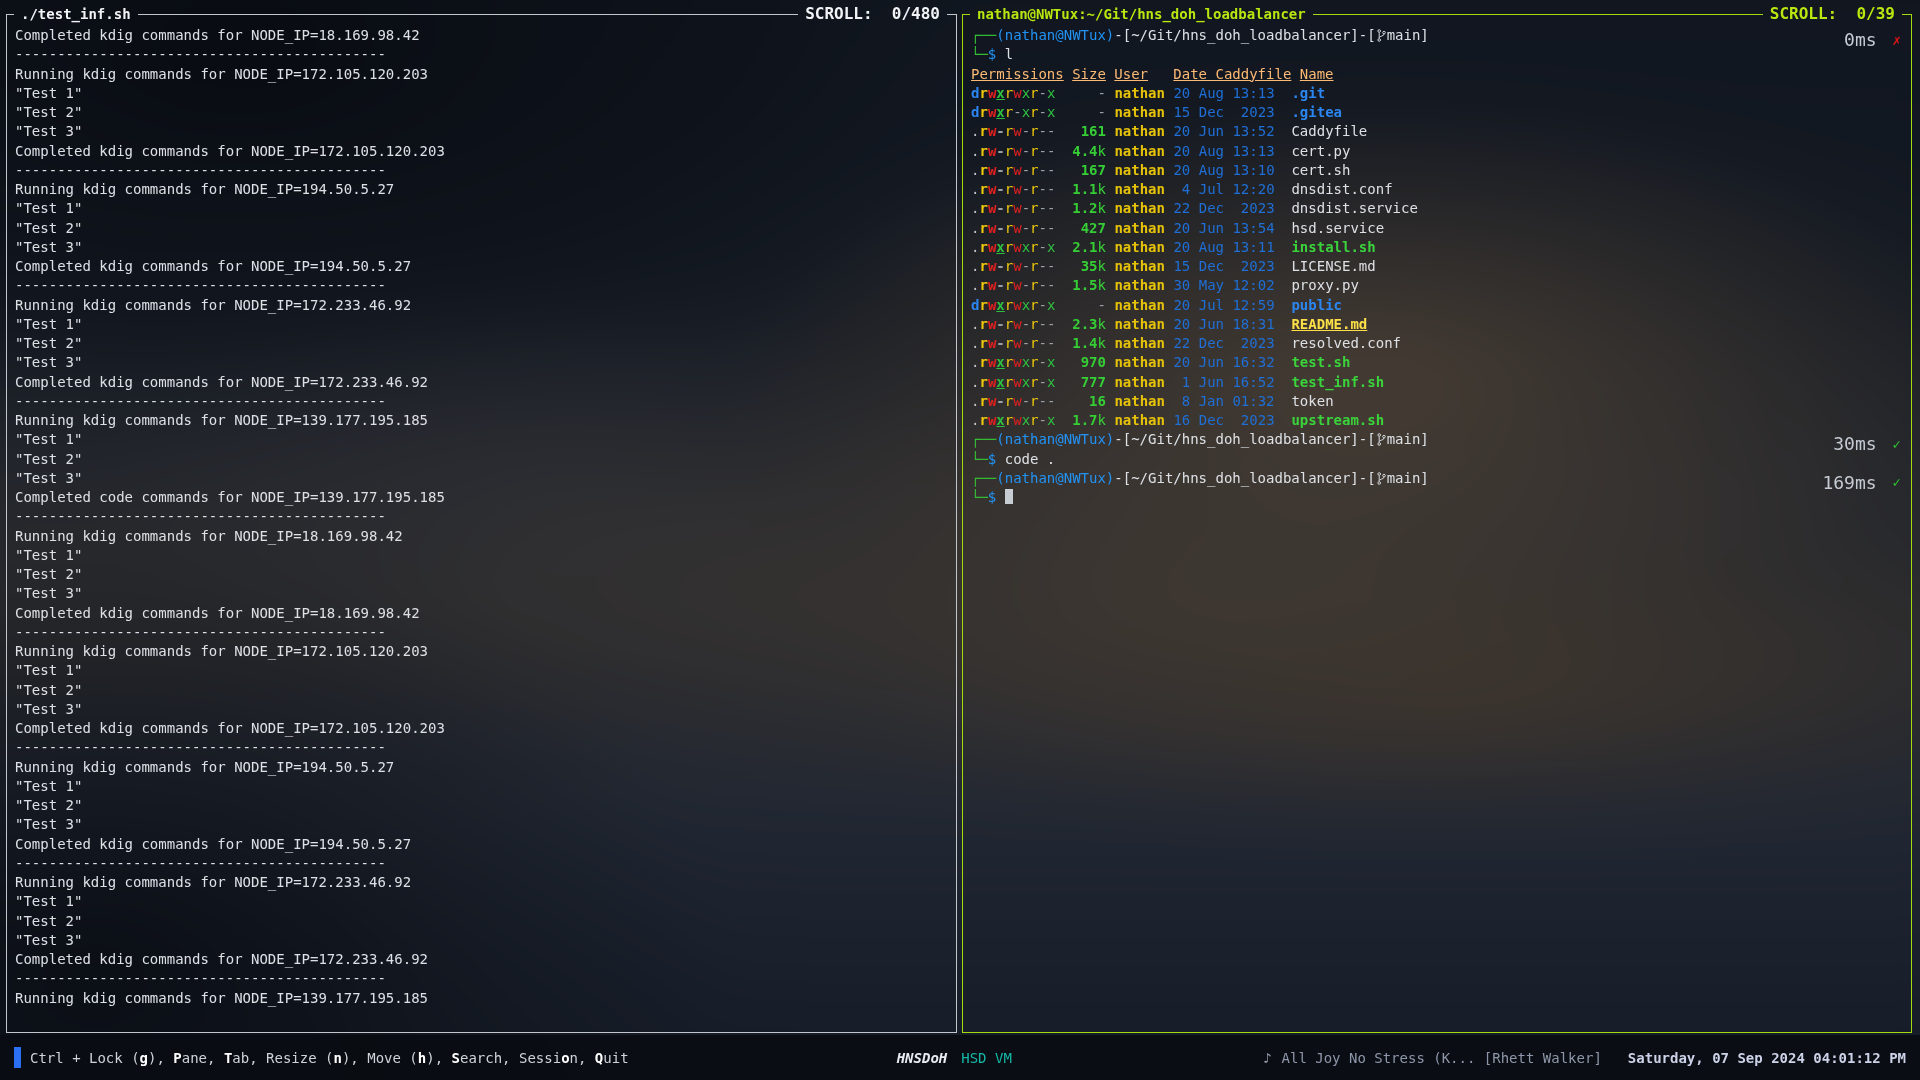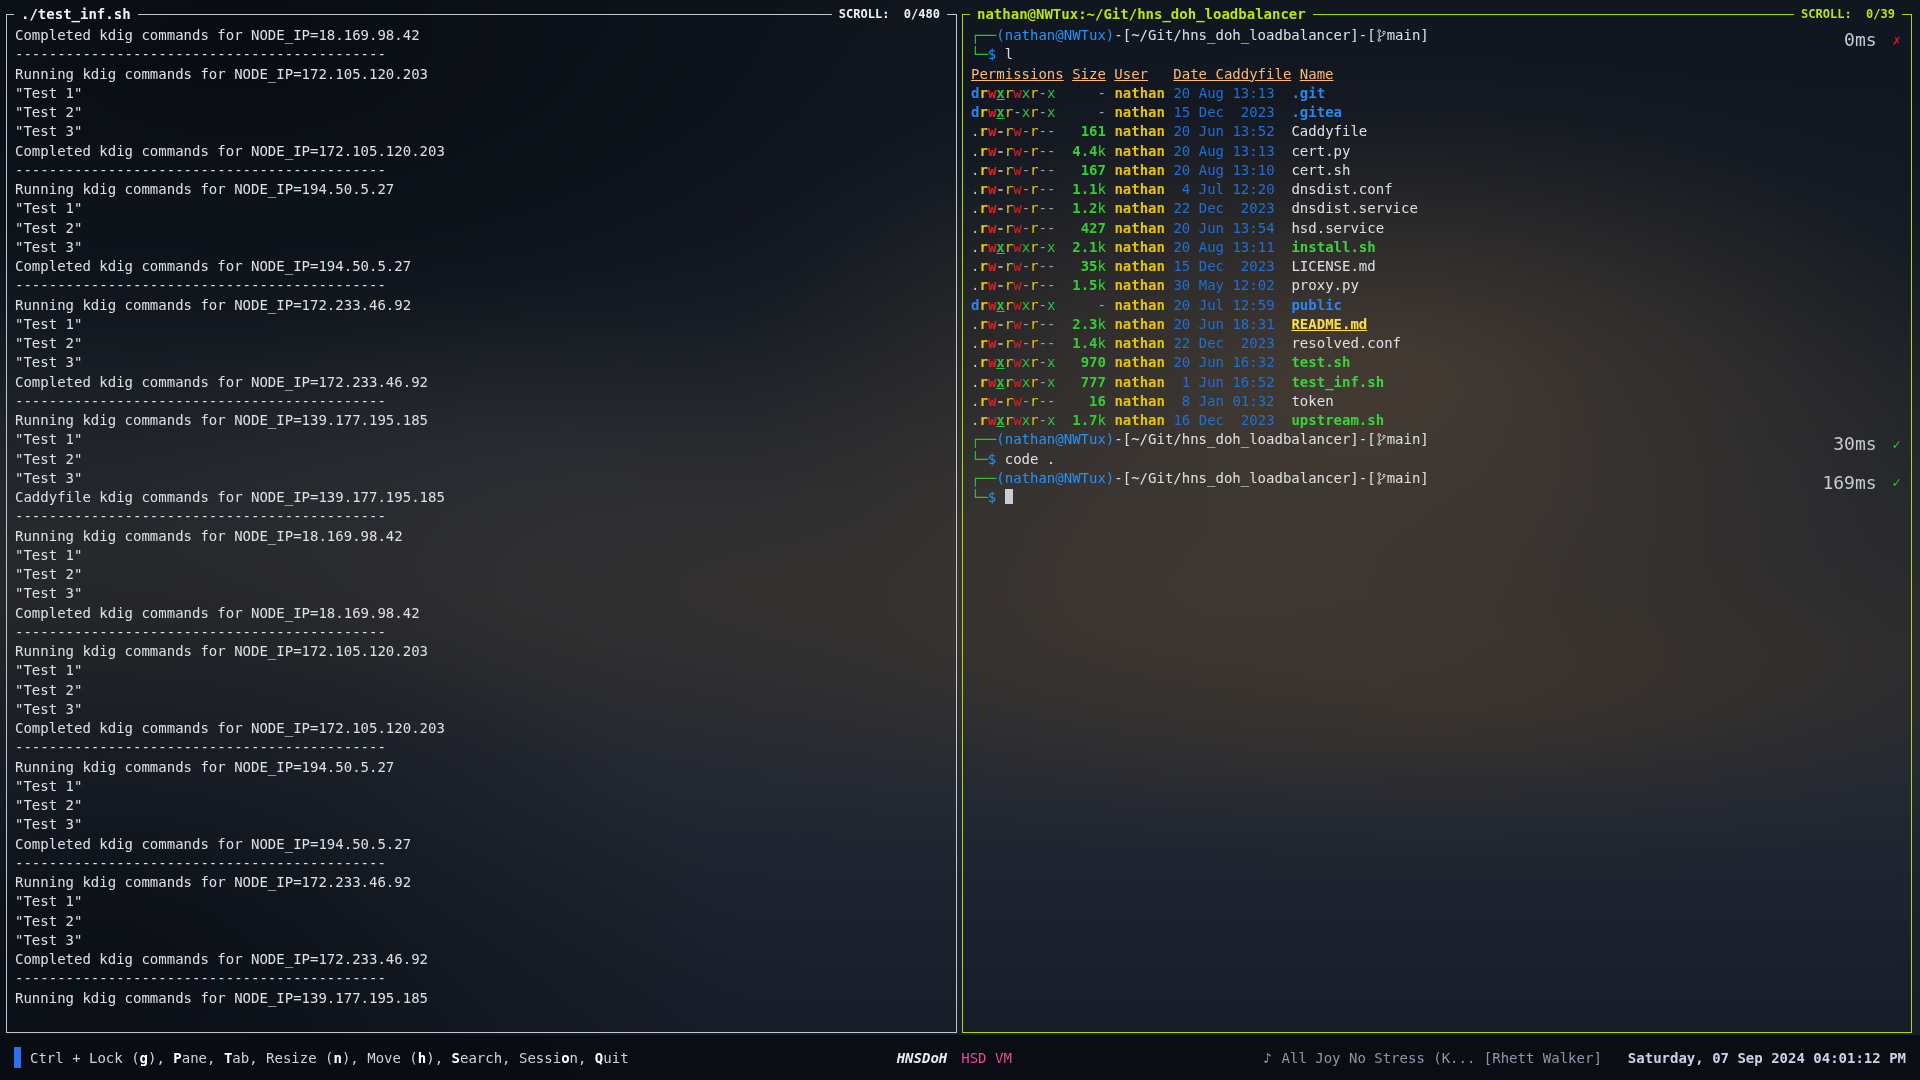--- a/index.html
+++ b/index.html
@@ -19,21 +19,21 @@
   
   .pane{position:absolute;border-left:1px solid;border-right:1px solid;border-bottom:1px solid;}
   .pane-left{left:6px;top:14px;width:949px;height:1018px;border-color:#c3c7cb;}
   .pane-right{left:962px;top:14px;width:948px;height:1018px;border-color:#a4da10;}
   .pane-top{position:absolute;top:-11px;left:-1px;right:-1px;height:22px;display:flex;align-items:center;}
   .seg{border-top:1px solid;height:0;align-self:center;}
   .pane-left .seg{border-color:#c3c7cb;} .pane-right .seg{border-color:#a4da10;}
   .seg.corner{width:8px;} .seg.fill{flex:1;} .seg.end{width:10px;}
   .pane-title{margin:0 7px;font-size:14px;font-weight:bold;line-height:22px;white-space:pre;}
   .pane-left .pane-title{color:#f1f3f5;} .pane-right .pane-title{color:#b9e70f;}
-  .pane-scroll{margin:0 7px;font-size:12px;font-weight:bold;line-height:22px;white-space:pre;}
+  .pane-scroll{margin:0 7px;font-size:16px;font-weight:bold;line-height:22px;white-space:pre;}
   .pane-left .pane-scroll{color:#f1f3f5;} .pane-right .pane-scroll{color:#b9e70f;}
   .pane-body{position:relative;padding:12px 0 0 8px;height:calc(100% - 16px);overflow:hidden;}
   .tline{white-space:pre;height:19.25px;line-height:19.25px;font-size:14px;color:#dde0e5;}
   
   .g{color:#35c035;}            
   .bl{color:#2293f5;}           
   .w{color:#dde0e5;}
   .b{font-weight:bold;}
   .u{text-decoration:underline;}
   .hu{text-decoration:underline;color:#fdba74;}
@@ -58,21 +58,21 @@
   .cursor{display:inline-block;width:8px;height:15px;background:#c8cdd4;vertical-align:-2px;}
   .branch-icon{display:inline-block;vertical-align:-2px;margin:0 1px;}
   
   .status-bar{position:absolute;left:0;right:0;bottom:0;height:45px;background:rgba(9,12,18,0.9);
               display:flex;align-items:center;padding:0 14px;box-sizing:border-box;}
   .accent-bar{width:7px;height:21px;background:#2b6ff2;margin-right:9px;flex:none;}
   .hints{font-size:14px;color:#ced3da;white-space:pre;}
   .hints .hb{font-weight:bold;color:#ffffff;}
   .center-group{position:absolute;left:50%;transform:translateX(-55%);display:flex;gap:14px;align-items:center;}
   .brand{font-weight:bold;font-style:italic;font-size:14px;color:#e8ebf2;}
-  .vm{font-size:14px;color:#ec4899;}
+  .vm{font-size:14px;color:#14b8a6;}
   .right-group{margin-left:auto;display:flex;align-items:center;gap:10px;}
   .note{color:#9aa3b4;font-size:14px;}
   .music{color:#8e97aa;font-size:14px;white-space:pre;}
   .clock{color:#ccd2e8;font-weight:bold;font-size:14px;margin-left:16px;white-space:pre;}
 </style>
 </head>
 <body>
 
 <div class="screen">
   <div class="wallpaper"></div>
@@ -104,21 +104,21 @@
         <div class="tline">Running kdig commands for NODE_IP=172.233.46.92</div>
         <div class="tline">"Test 1"</div>
         <div class="tline">"Test 2"</div>
         <div class="tline">"Test 3"</div>
         <div class="tline">Completed kdig commands for NODE_IP=172.233.46.92</div>
         <div class="tline">--------------------------------------------</div>
         <div class="tline">Running kdig commands for NODE_IP=139.177.195.185</div>
         <div class="tline">"Test 1"</div>
         <div class="tline">"Test 2"</div>
         <div class="tline">"Test 3"</div>
-        <div class="tline">Caddyfile kdig commands for NODE_IP=139.177.195.185</div>
+        <div class="tline">Completed code commands for NODE_IP=139.177.195.185</div>
         <div class="tline">--------------------------------------------</div>
         <div class="tline">Running kdig commands for NODE_IP=18.169.98.42</div>
         <div class="tline">"Test 1"</div>
         <div class="tline">"Test 2"</div>
         <div class="tline">"Test 3"</div>
         <div class="tline">Completed kdig commands for NODE_IP=18.169.98.42</div>
         <div class="tline">--------------------------------------------</div>
         <div class="tline">Running kdig commands for NODE_IP=172.105.120.203</div>
         <div class="tline">"Test 1"</div>
         <div class="tline">"Test 2"</div>

